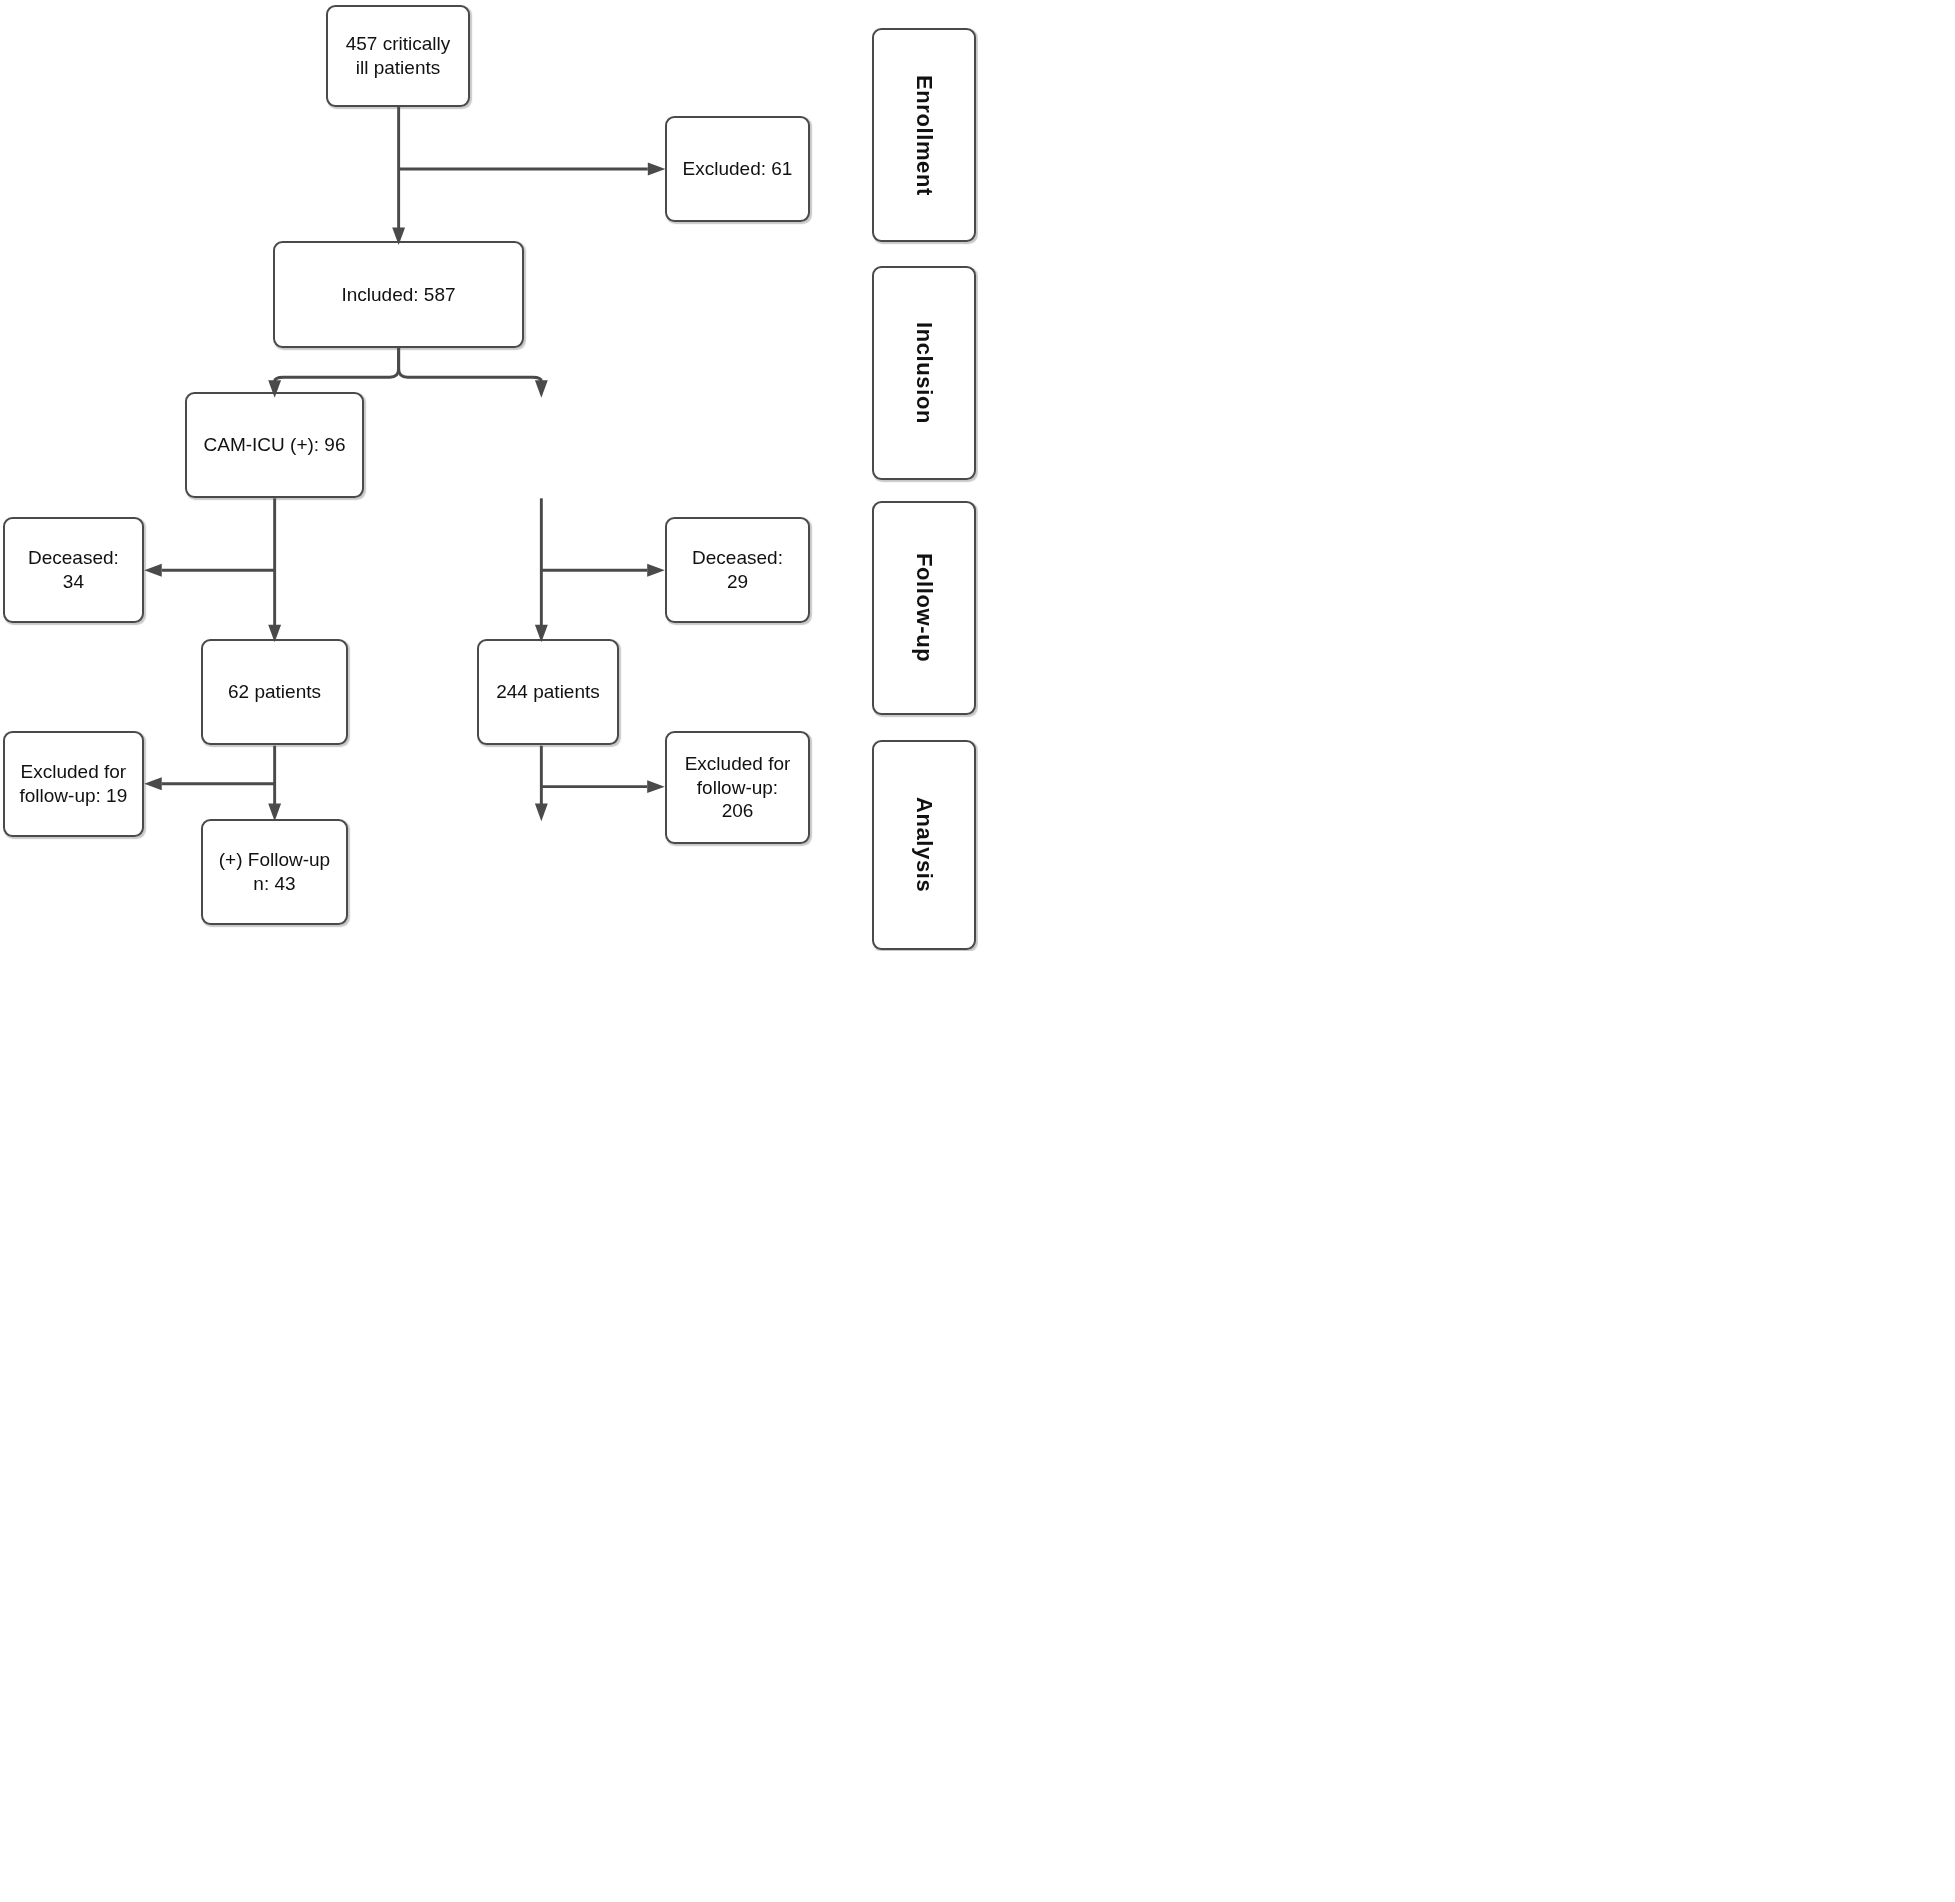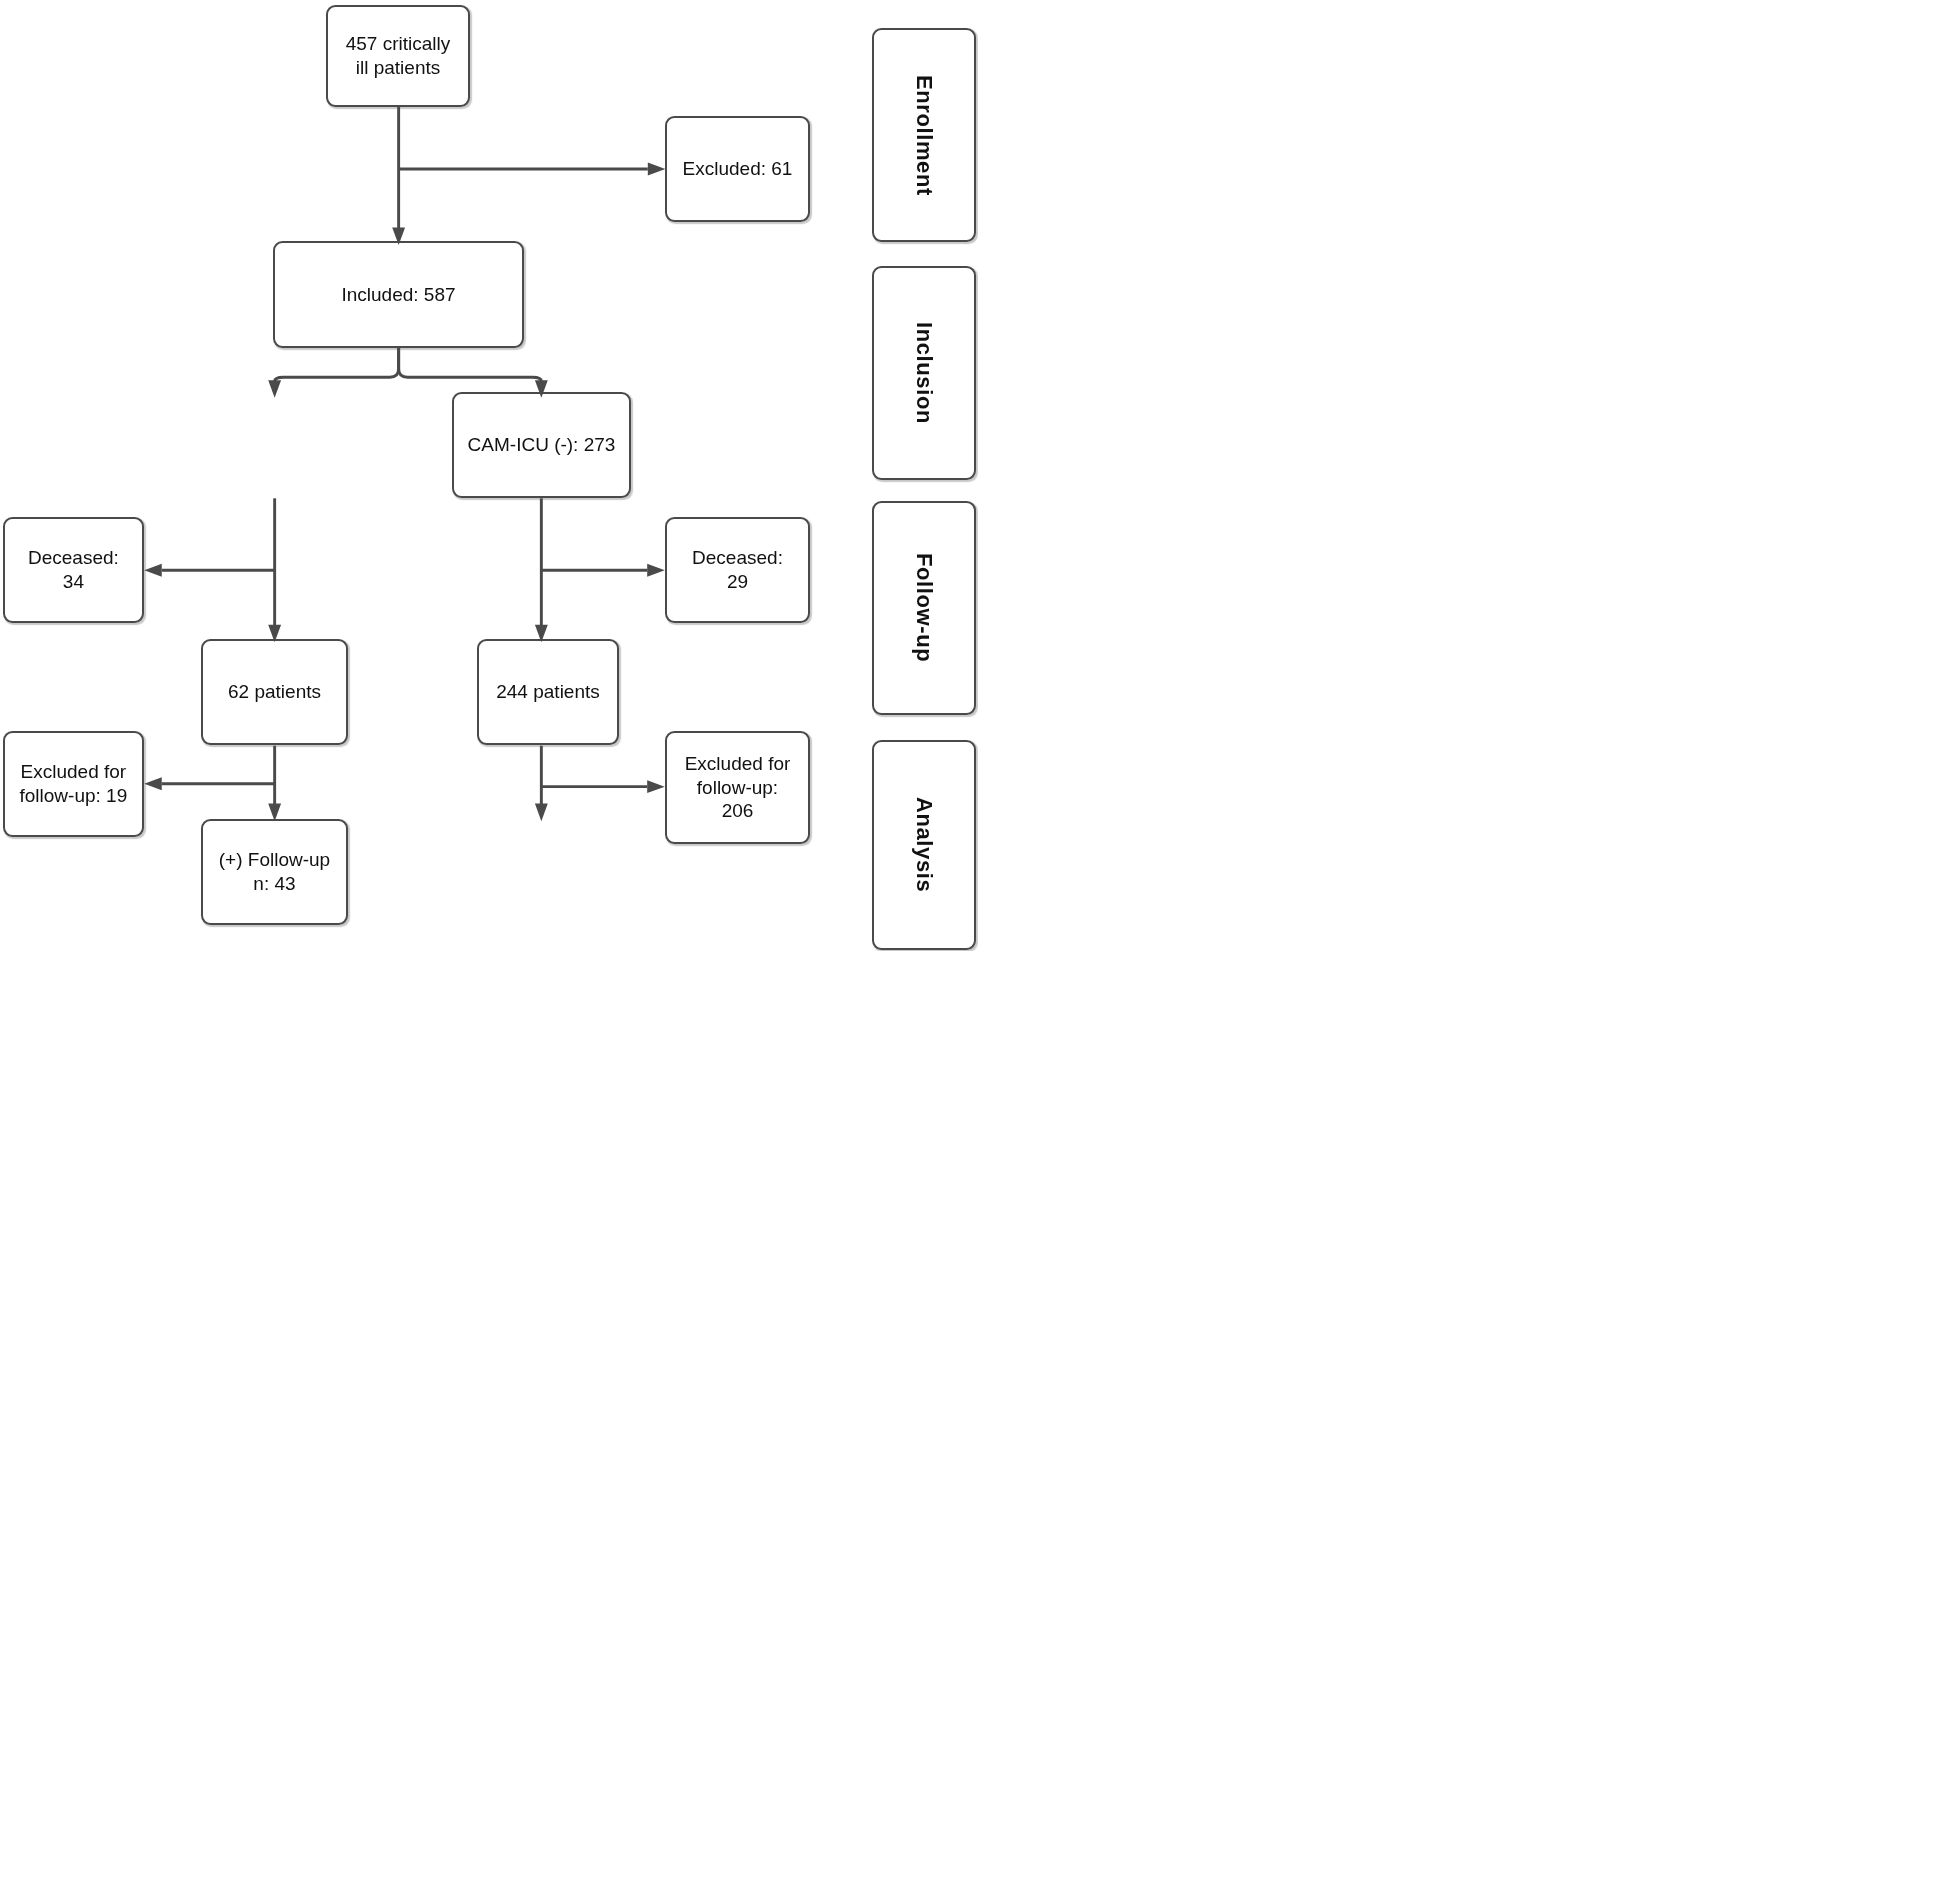--- a/index.html
+++ b/index.html
@@ -61,22 +61,22 @@
 
 <div class="canvas">
 
   <div class="node" style="left:326px;top:4.7px;width:144px;height:102px;">457 critically
 ill patients</div>
 
   <div class="node" style="left:665px;top:116px;width:145px;height:106px;">Excluded: 61</div>
 
   <div class="node" style="left:273px;top:241px;width:251px;height:107px;">Included: 587</div>
 
+  <div class="node" style="left:185px;top:392px;width:179px;height:106px;">CAM-ICU (+): 96</div>
 
-  <div class="node" style="left:452px;top:392px;width:179px;height:106px;">CAM-ICU (-): 273</div>
 
   <div class="node" style="left:2.9px;top:517px;width:141px;height:106px;">Deceased:
 34</div>
 
   <div class="node" style="left:665px;top:517px;width:145px;height:106px;">Deceased:
 29</div>
 
   <div class="node" style="left:201px;top:639px;width:147px;height:106px;">62 patients</div>
 
   <div class="node" style="left:470px;top:639px;width:142px;height:106px;margin-left:7px;">244 patients</div>

